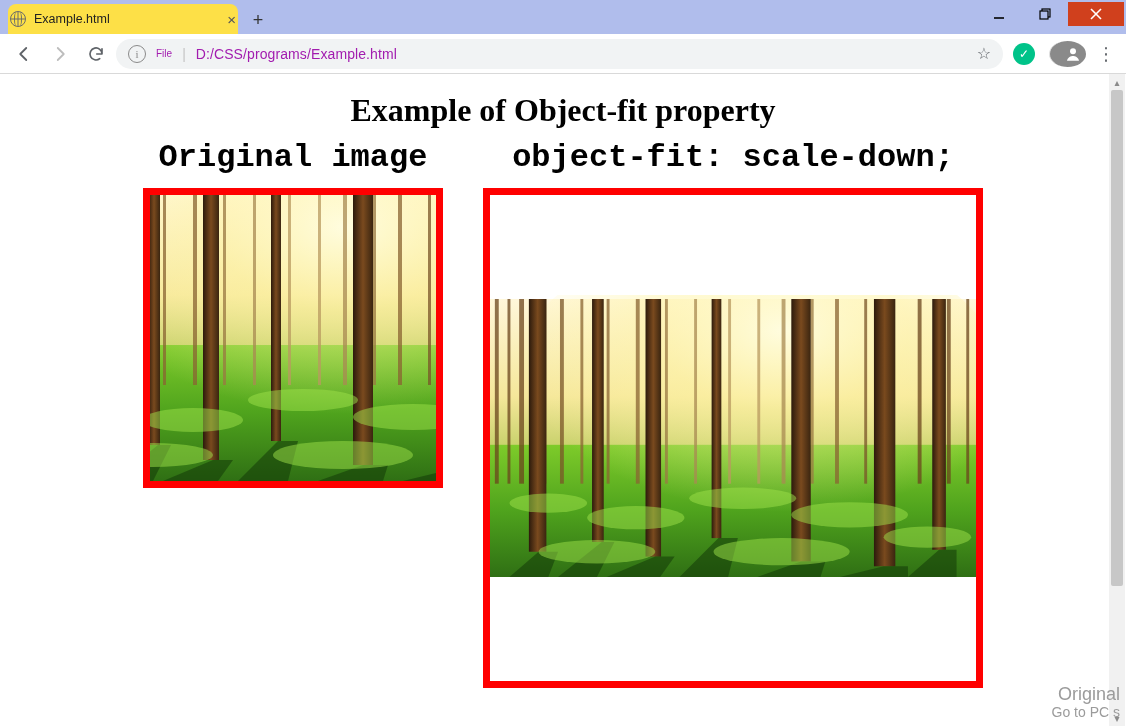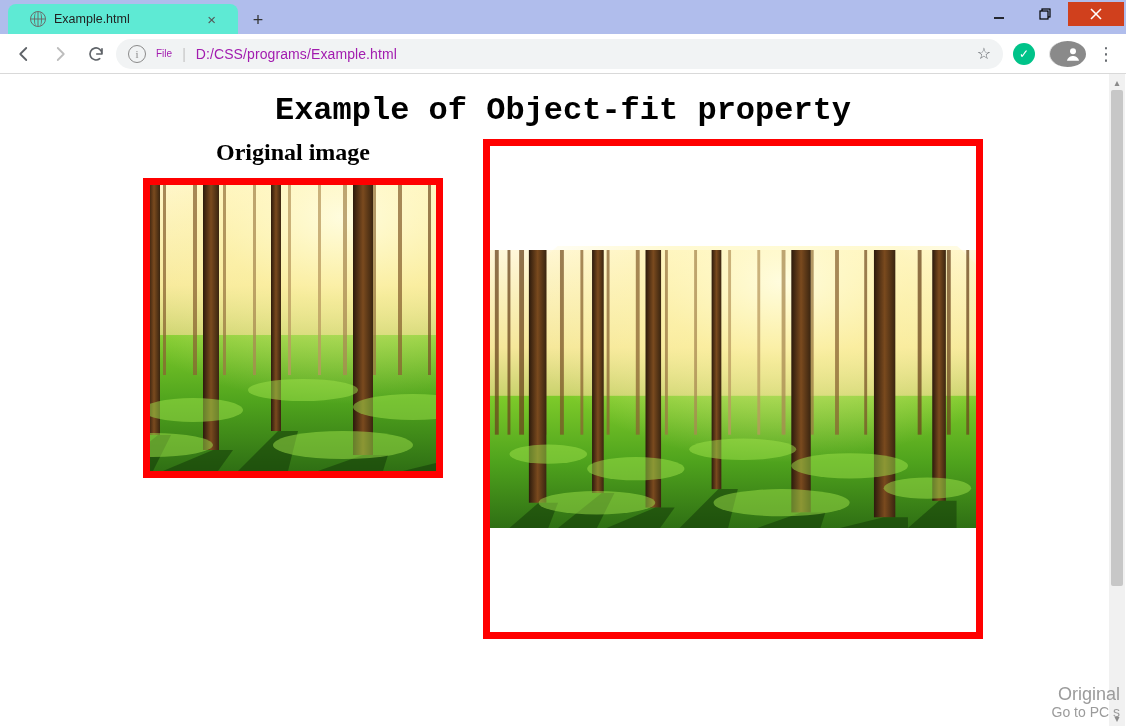--- a/index.html
+++ b/index.html
@@ -3,22 +3,22 @@
 <meta charset="utf-8">
 <style>
   * { box-sizing: border-box; margin: 0; padding: 0; }
   html, body { width: 1126px; height: 726px; font-family: "Segoe UI", Arial, sans-serif; overflow: hidden; }
   body { background: #b0bdec; display: flex; flex-direction: column; }
 
   
   .titlebar { height: 34px; display: flex; align-items: flex-start; }
   .tabstrip { flex: 1; display: flex; align-items: flex-end; height: 34px; padding-left: 8px; }
   .tab {
-    background: #5eead4; height: 30px; min-width: 230px; border-radius: 8px 8px 0 0;
-    display: flex; align-items: center; padding: 0 22px; gap: 8px; font-size: 12.5px; color: #222;
+    background: #fde047; height: 30px; min-width: 230px; border-radius: 8px 8px 0 0;
+    display: flex; align-items: center; padding: 0 2px; gap: 8px; font-size: 12.5px; color: #222;
     margin-top: 4px;
   }
   .favicon {
     width: 16px; height: 16px; border-radius: 50%; border: 1.4px solid #6a6a6a; position: relative;
     display: inline-block;
   }
   .favicon::before, .favicon::after {
     content: ""; position: absolute; background: #6a6a6a;
   }
   .favicon::before { left: 50%; top: 0; bottom: 0; width: 1px; transform: translateX(-50%); }
@@ -48,24 +48,24 @@
   .addr .sep { color:#c4c4c4; }
   .addr .path { color:#a21caf; letter-spacing:.1px; }
   .addr .star { margin-left:auto; color:#5f6368; font-size:16px; }
   .ext-dot { width:22px; height:22px; border-radius:50%; background:#00c389; color:#fff; display:flex; align-items:center; justify-content:center; font-size:12px; margin:0 6px; }
   .acct { width:26px; height:26px; border-radius:50%; background:#8a8a8a; display:flex; align-items:center; justify-content:center; margin:0 4px; border-left:1px solid #e2e2e2; padding-left:10px; box-sizing:content-box; }
   .acct svg { display:block; }
   .kebab { width:24px; text-align:center; color:#5f6368; font-size:18px; letter-spacing:0; }
 
   
   .viewport { flex:1; background:#fff; position:relative; padding: 14px 10px 0 10px; overflow:hidden; text-align:center; }
-  h1.page-title { font-family: Liberation Mono, monospace; font-weight:700; font-size:32px; margin: 4px 0 10px; }
+  h1.page-title { font-family: Liberation Serif, serif; font-weight:700; font-size:32px; margin: 4px 0 10px; }
   .cols { display:flex; justify-content:center; align-items:flex-start; gap:40px; }
   .col { text-align:center; }
-  h2.subhead { font-family: Liberation Serif, serif; font-weight:700; font-size:24px; margin-bottom:12px; }
+  h2.subhead { font-family: Liberation Mono, monospace; font-weight:700; font-size:32px; margin-bottom:12px; }
   .imgbox { border:7px solid #ff0000; display:inline-block; background:#fff; }
   .orig .imgbox { width:300px; height:300px; }
   .scaled .imgbox { width:500px; height:500px; position:relative; }
   .scaled .imgbox .inner-img {
     position:absolute; left:0; right:0; top:50%; transform:translateY(-50%);
     height:286px;
   }
 
   
   svg.forest { width:100%; height:100%; display:block; }
@@ -240,20 +240,21 @@
     <div class="col orig">
       <h2 class="subhead">Original image</h2>
       <div class="imgbox">
         <svg class="forest" viewBox="0 0 500 286" preserveAspectRatio="xMidYMid slice" aria-label="forest-photo">
           <use href="#forest-scene"></use>
         </svg>
       </div>
     </div>
 
     <div class="col scaled">
+      <h2 class="subhead">object-fit: scale-down;</h2>
       <div class="imgbox">
         <div class="inner-img">
           <svg class="forest" viewBox="0 0 500 286" preserveAspectRatio="xMidYMid meet" aria-label="forest-photo">
             <use href="#forest-scene"></use>
           </svg>
         </div>
       </div>
     </div>
   </div>
 

